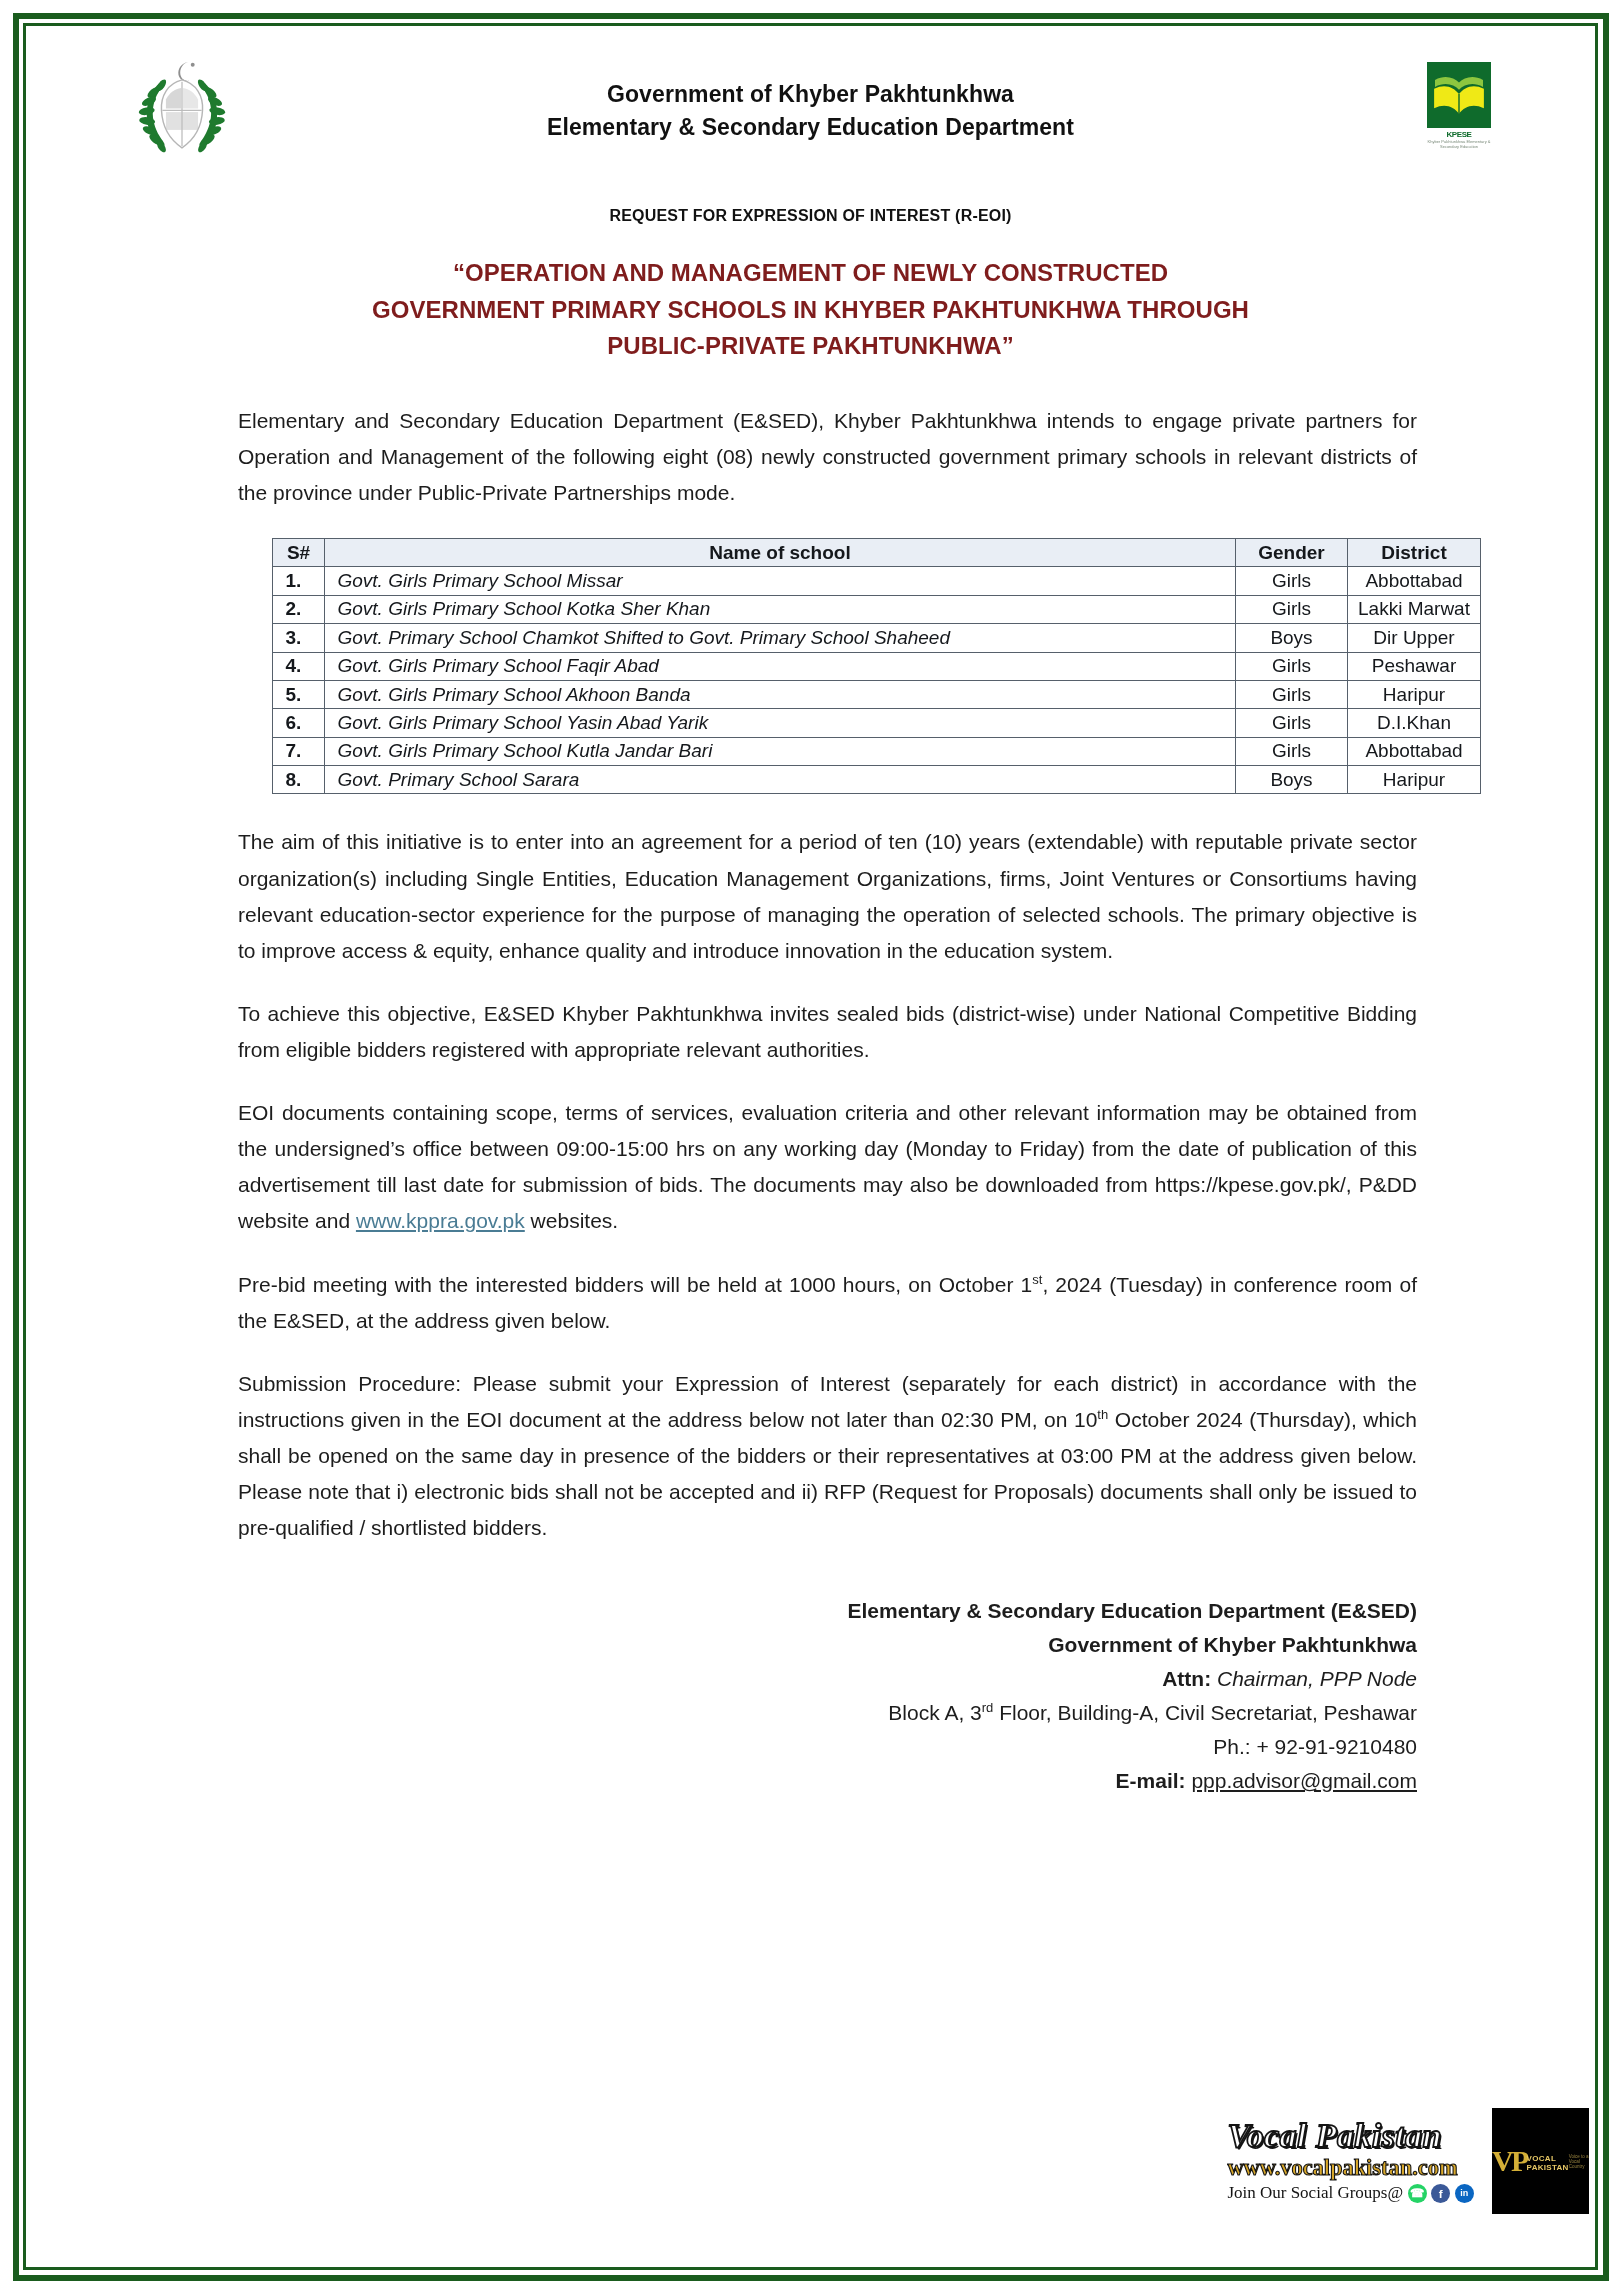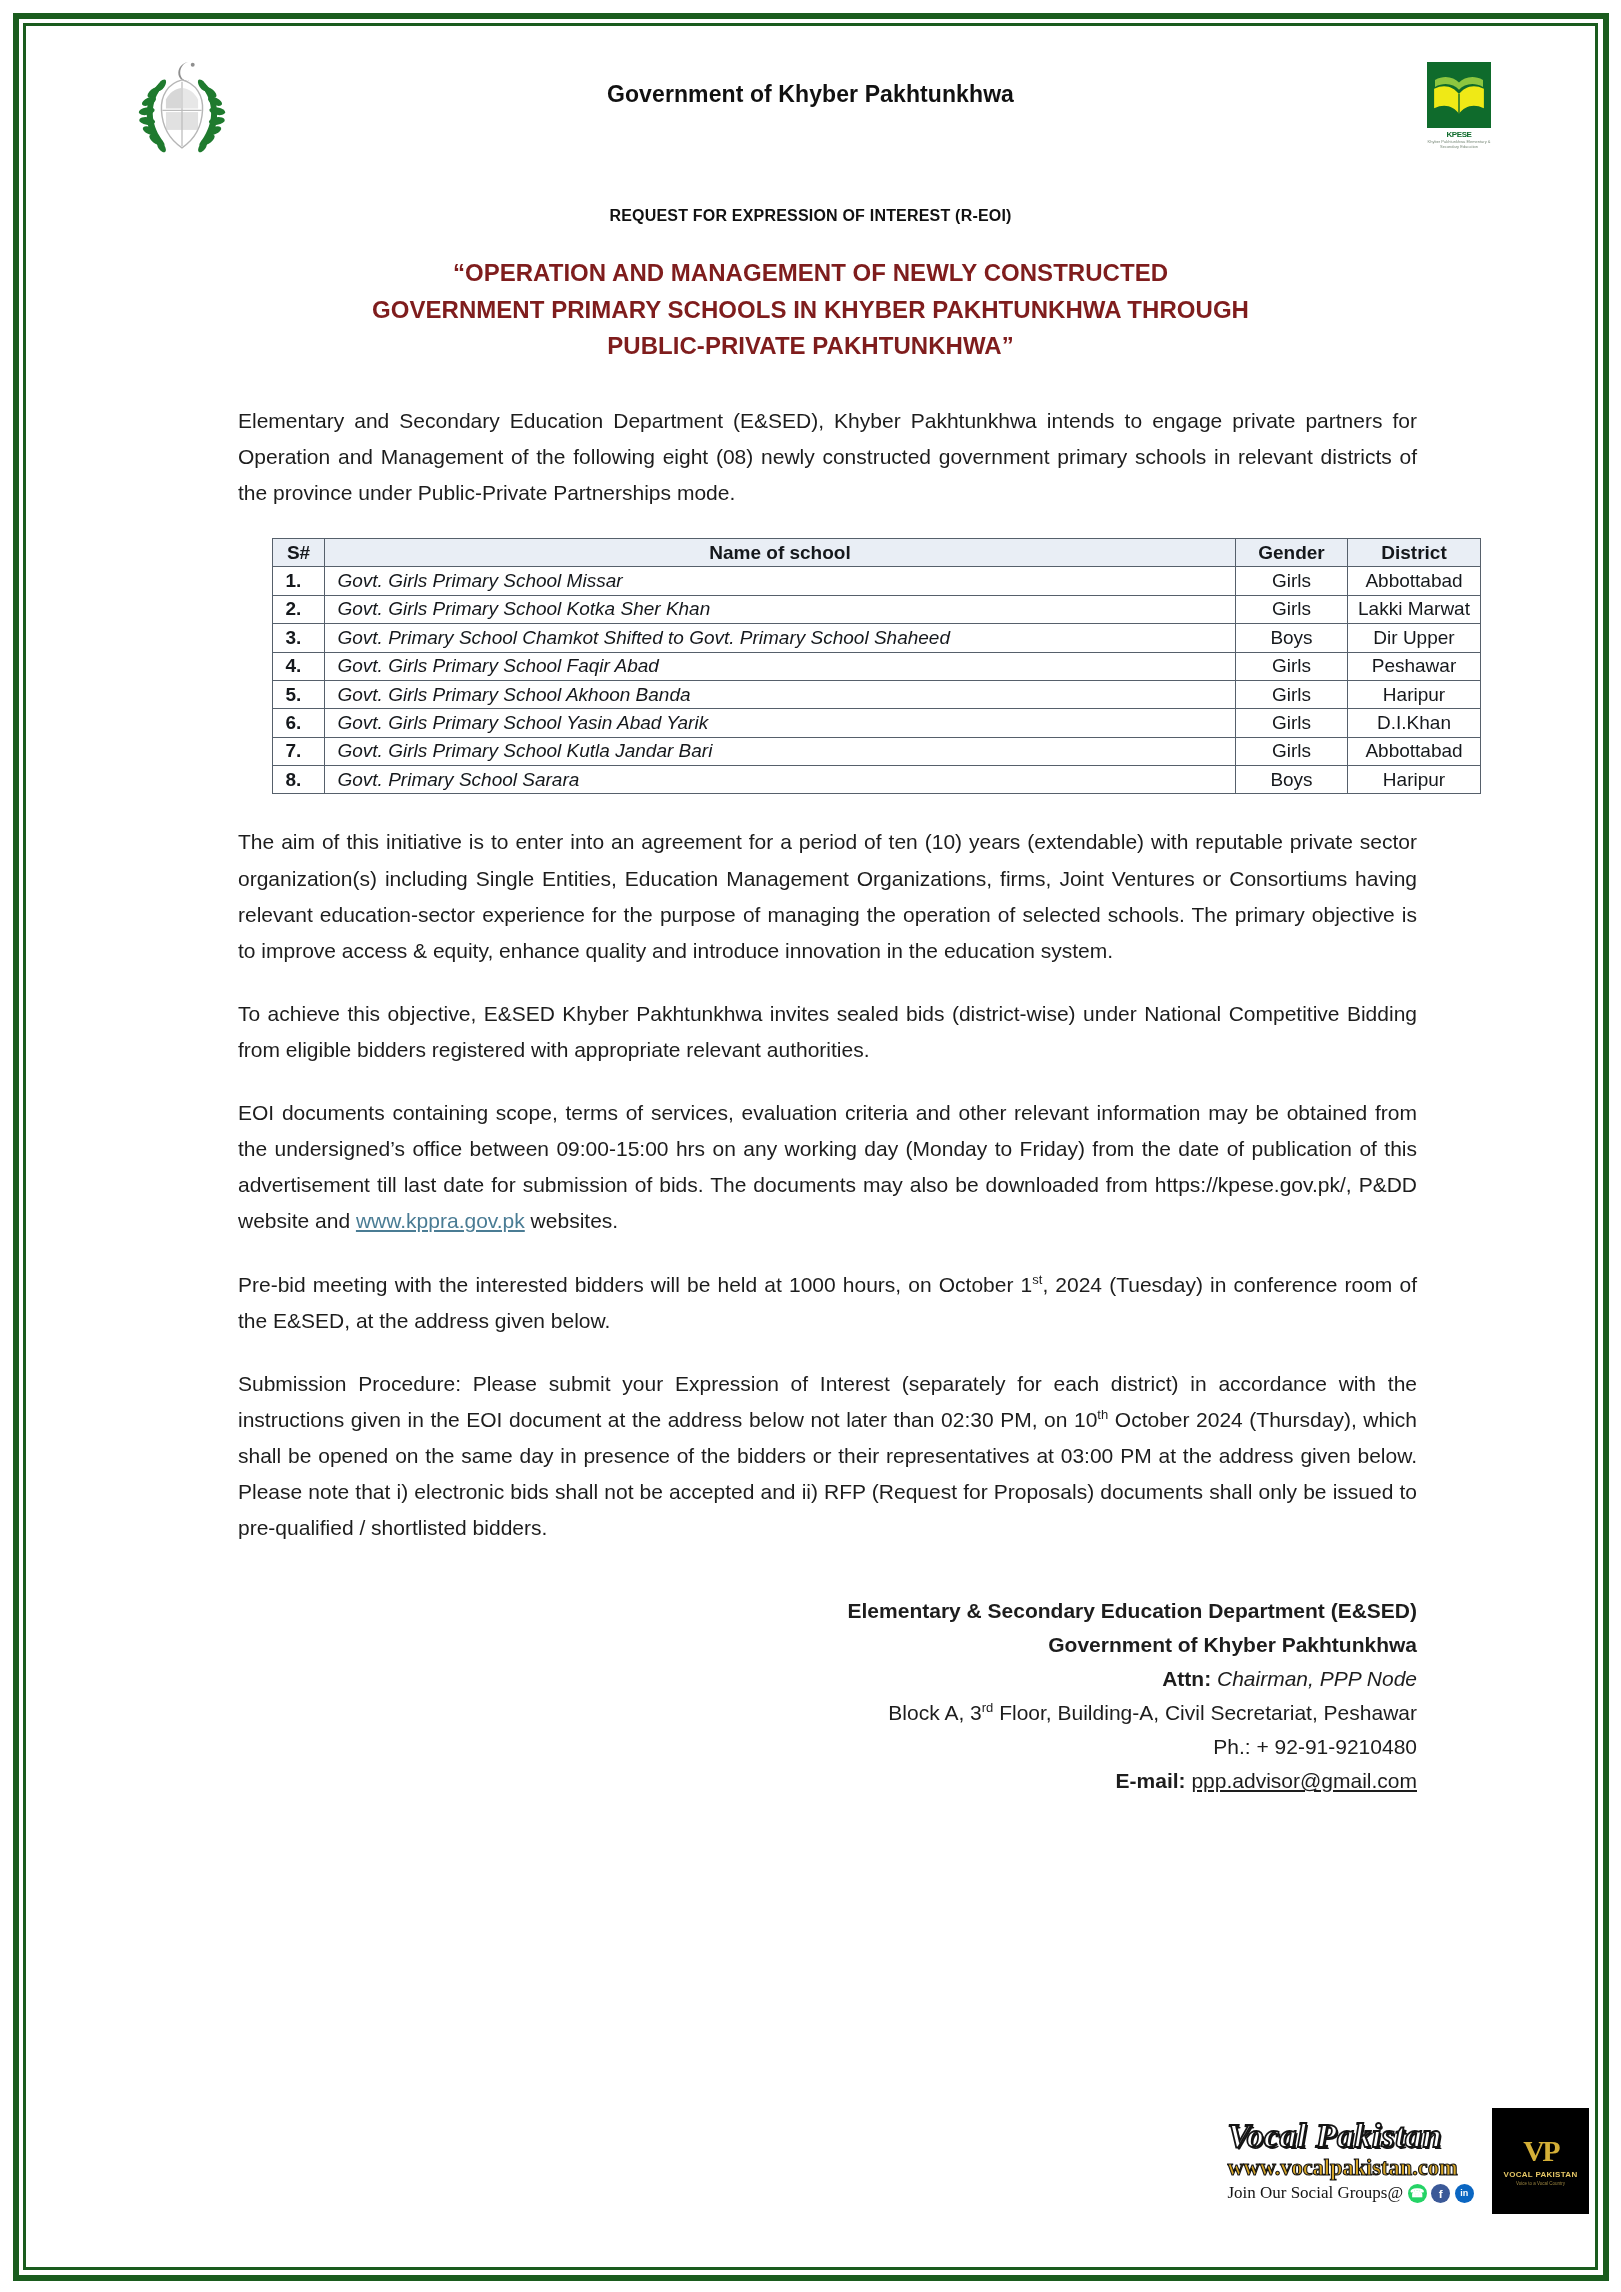--- a/index.html
+++ b/index.html
@@ -265,21 +265,21 @@
     font-size: 11.6px; color: #ffffff; font-weight: bold;
     font-family: "Liberation Sans", sans-serif;
   }
   .ic-wa { background: #25D366; }
   .ic-fb { background: #3b5998; }
   .ic-li { background: #0a66c2; }
   .wm-logo {
     width: 97px;
     background: #000000;
     display: flex;
-    flex-direction: column;
+    flex-direction: row;
     align-items: center;
     justify-content: center;
     position: relative;
   }
   .wm-logo-mark {
     font-family: "Liberation Serif", serif;
     font-weight: bold;
     font-size: 30px;
     color: #d4af37;
     line-height: 1;
@@ -351,20 +351,21 @@
           <path d="M57 39 C64 40 70 44 74 52 L74 62 L57 62 Z" opacity="0.45"></path>
           <rect x="38" y="66" width="36" height="20" opacity="0.55"></rect>
         </g>
         <path d="M34 64 L78 64" stroke="#bcbcbc" stroke-width="1.4" fill="none"></path>
         <path d="M56 32 L56 104" stroke="#bcbcbc" stroke-width="1.4" fill="none"></path>
       </svg>
     </div>
 
     <div class="header-titles">
       <div class="line">Government of Khyber Pakhtunkhwa</div>
+      <div class="line">Elementary &amp; Secondary Education Department</div>
     </div>
 
     <div class="kpese-logo">
       <div class="kpese-box">
         <svg viewBox="0 0 72 74" width="64" height="66">
           <rect width="72" height="74" fill="#0f6b2c"></rect>
 
           <path d="M9 20 C20 14 30 17 36 23 C42 17 52 14 63 20 L63 28 C52 22 42 25 36 31 C30 25 20 22 9 28 Z" fill="#8dc63f"></path>
           <path d="M8 30 C20 24 30 28 36 36 C42 28 52 24 64 30 L64 52 C52 46 42 50 36 58 C30 50 20 46 8 52 Z" fill="#efe916"></path>
           <path d="M36 36 L36 58" stroke="#0f6b2c" stroke-width="1.6" fill="none"></path>

